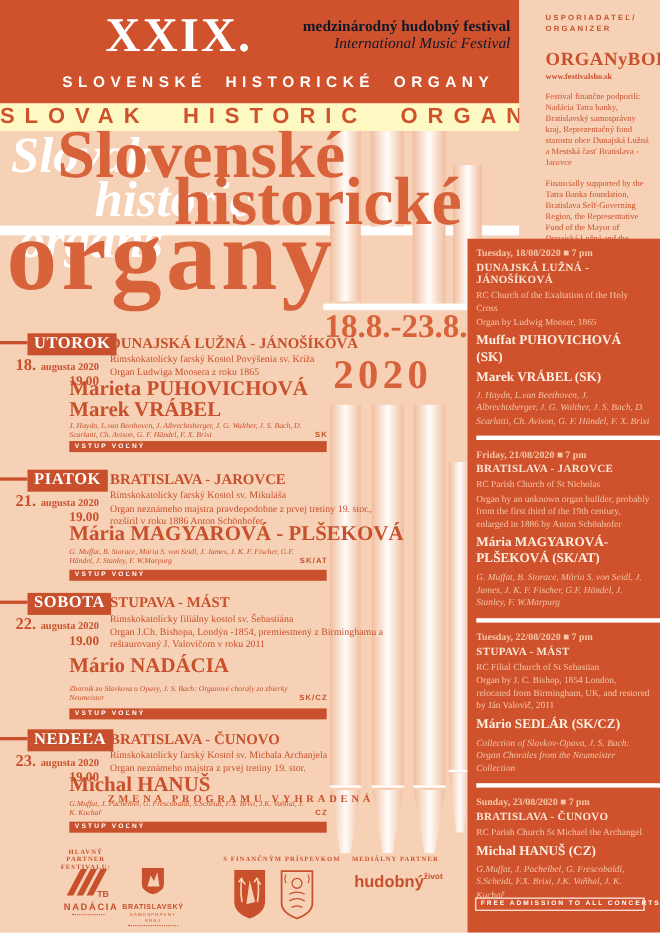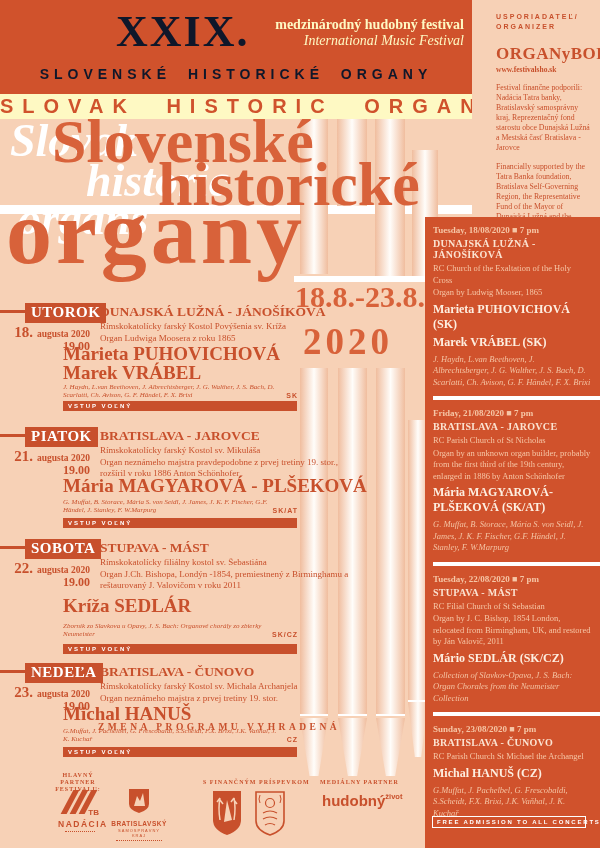--- a/index.html
+++ b/index.html
@@ -1,27 +1,27 @@
 <!DOCTYPE html>
 <html><head>
 <meta charset="utf-8">
 <style>
   html,body{margin:0;padding:0;background:#fff;}
   .poster{position:relative;width:600px;height:848px;background:#f7d1b6;overflow:hidden;
           font-family:"Liberation Serif",serif;color:#c8502c;}
 
   
   .header{position:absolute;left:0;top:0;width:472px;height:94px;background:#d0522c;z-index:6;}
-  .xxix{position:absolute;left:96px;top:6px;font-size:44px;font-weight:bold;color:#0f172a;letter-spacing:2px;margin-left:20px;}
-  .fest{position:absolute;right:8px;top:17px;text-align:right;color:#fef9c3;line-height:16px;}
+  .xxix{position:absolute;left:96px;top:6px;font-size:44px;font-weight:bold;color:#ffffff;letter-spacing:2px;}
+  .fest{position:absolute;right:8px;top:17px;text-align:right;color:#0f172a;line-height:16px;}
   .fest .l1{font-weight:bold;font-size:14px;}
   .fest .l2{font-style:italic;font-size:14px;}
-  .band-sk{position:absolute;left:0;top:66px;width:100%;text-align:center;color:#0f172a;
+  .band-sk{position:absolute;left:0;top:66px;width:100%;text-align:center;color:#ffffff;
            font-family:"Liberation Sans",sans-serif;font-weight:bold;font-size:14px;
-           letter-spacing:5px;word-spacing:8px;white-space:nowrap;}
+           letter-spacing:5px;word-spacing:8px;white-space:nowrap;padding-left:17px;}
   .band-en{position:absolute;left:0;top:94px;width:472px;height:25px;background:#fef9c3;z-index:6;
            text-align:center;line-height:25px;color:#d0522c;font-family:"Liberation Sans",sans-serif;
            font-weight:bold;font-size:20px;letter-spacing:9px;word-spacing:16px;white-space:nowrap;}
 
   
   .org-panel{position:absolute;left:472px;top:0;width:128px;height:218px;background:#f7d1b6;z-index:6;
              box-sizing:border-box;padding:12px 6px 0 24px;color:#c8502c;}
   .org-label{font-family:"Liberation Sans",sans-serif;font-weight:bold;font-size:7px;
              letter-spacing:2px;line-height:10px;}
   .org-name{font-size:17px;font-weight:bold;margin-top:12px;letter-spacing:0.5px;}
@@ -218,21 +218,21 @@
     <div class="dcol">
       <div><span class="dday">22.</span>
            <span class="drest">augusta 2020</span></div>
       <div class="dtime">19.00</div>
     </div>
     <div class="venue">STUPAVA - MÁST</div>
     <div class="details">
       <div>Rímskokatolícky filiálny kostol sv. Šebastiána</div>
       <div>Organ J.Ch. Bishopa, Londýn -1854, premiestnený z Birminghamu a reštaurovaný J. Valovičom v roku 2011</div>
     </div>
-    <div class="perf perf1 hide-empty">Kríža SEDLÁR</div>
+    <div class="perf perf1 hide-empty">Mário NADÁCIA</div>
     <div class="progrow">
       <div class="program">Zborník zo Slavkova u Opavy, J. S. Bach: Organové chorály zo zbierky Neumeister</div>
       <span class="country">SK/CZ</span>
     </div>
     <div class="vbar">VSTUP VOĽNÝ</div>
   </div>
 
   <div class="blk blk-n">
     <div class="rule"></div>
     <div class="badge">NEDEĽA</div>
@@ -253,21 +253,21 @@
     </div>
     <div class="vbar">VSTUP VOĽNÝ</div>
   </div>
 
   <div class="panel">
     <div>
       <div class="e-date">Tuesday, 18/08/2020 ■ 7 pm</div>
       <div class="e-venue">DUNAJSKÁ LUŽNÁ - JÁNOŠÍKOVÁ</div>
       <div class="e-det">RC Church of the Exaltation of the Holy Cross</div>
       <div class="e-det">Organ by Ludwig Mooser, 1865</div>
-      <div class="e-name hide-empty">Marieta PUHOVICHOVÁ (SK)</div>
+      <div class="e-name hide-empty">Muffat PUHOVICHOVÁ (SK)</div>
       <div class="e-name hide-empty">Marek VRÁBEL (SK)</div>
       <div class="e-prog">J. Haydn, L.van Beethoven, J. Albrechtsberger, J. G. Walther, J. S. Bach, D. Scarlatti, Ch. Avison, G. F. Händel, F. X. Brixi</div>
     </div>
     <div class="divider"></div>
     <div>
       <div class="e-date">Friday, 21/08/2020 ■ 7 pm</div>
       <div class="e-venue">BRATISLAVA - JAROVCE</div>
       <div class="e-det">RC Parish Church of St Nicholas</div>
       <div class="e-det">Organ by an unknown organ builder, probably from the first third of the 19th century, enlarged in 1886 by Anton Schönhofer</div>
       <div class="e-name hide-empty">Mária MAGYAROVÁ-PLŠEKOVÁ (SK/AT)</div>

